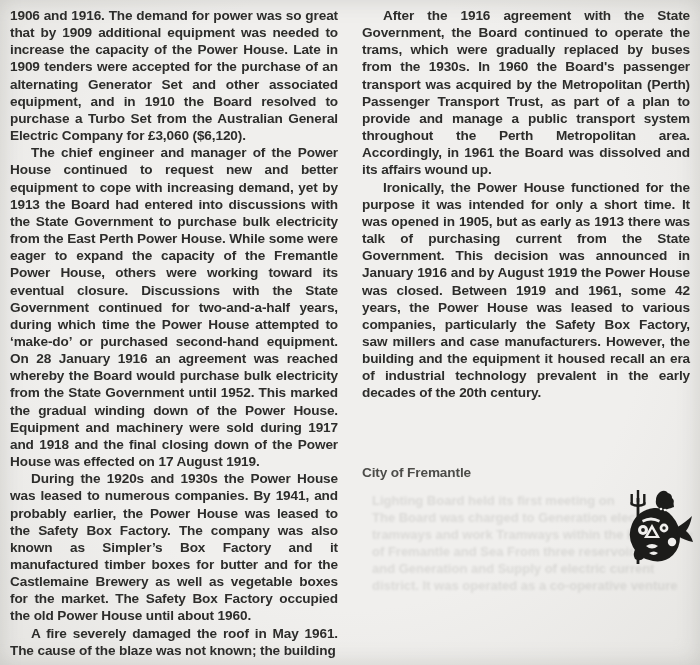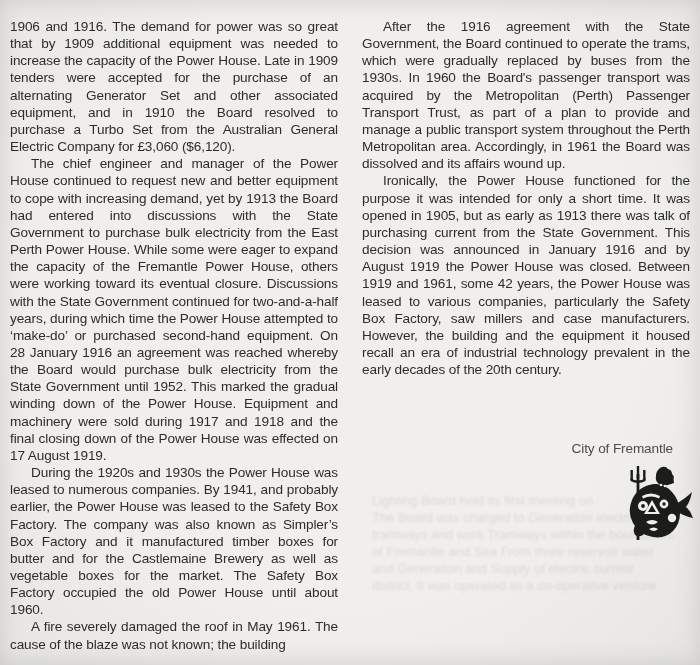--- a/index.html
+++ b/index.html
@@ -11,21 +11,22 @@
     font-family: "Liberation Sans", sans-serif;
   }
   .page {
     position: relative;
     width: 700px;
     height: 665px;
     background:
       radial-gradient(ellipse at 50% 45%, #f0efed 60%, #e6e5e2 100%);
     box-shadow: inset 0 0 22px rgba(120,118,112,0.25);
     box-sizing: border-box;
-    padding: 18px 10px 0 10px;
+    padding: 7px 10px 0 10px;
+    font-weight: bold;
   }
   .columns {
     display: flex;
     gap: 24px;
   }
   .col {
     width: 333px;
     color: #2d2d2b;
     font-size: 13.6px;
     line-height: 17.15px;
@@ -38,21 +39,21 @@
   .bottom-area {
     position: relative;
     height: 175px;
   }
   .credit-block {
     margin-top: 62px;
     color: #4c4c49;
     line-height: 17px;
     text-align: left;
   }
-  .credit-line { margin: 17px; text-align: right; }
+  .credit-line { margin: 0; }
   .crest {
     position: absolute;
     top: 26px;
     right: -4px;
     width: 78px;
     height: 84px;
   }
   
   .bleed {
     position: absolute;

